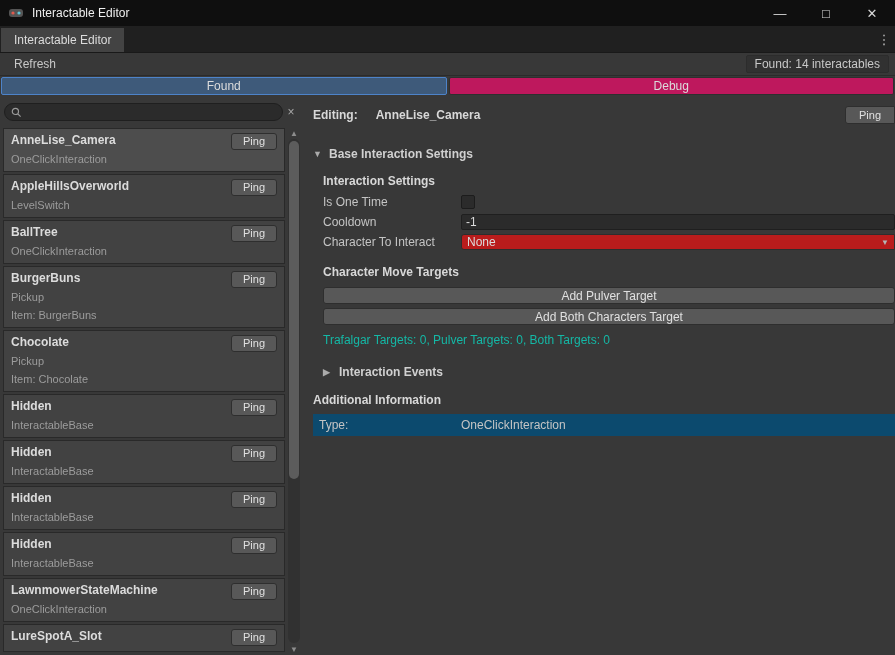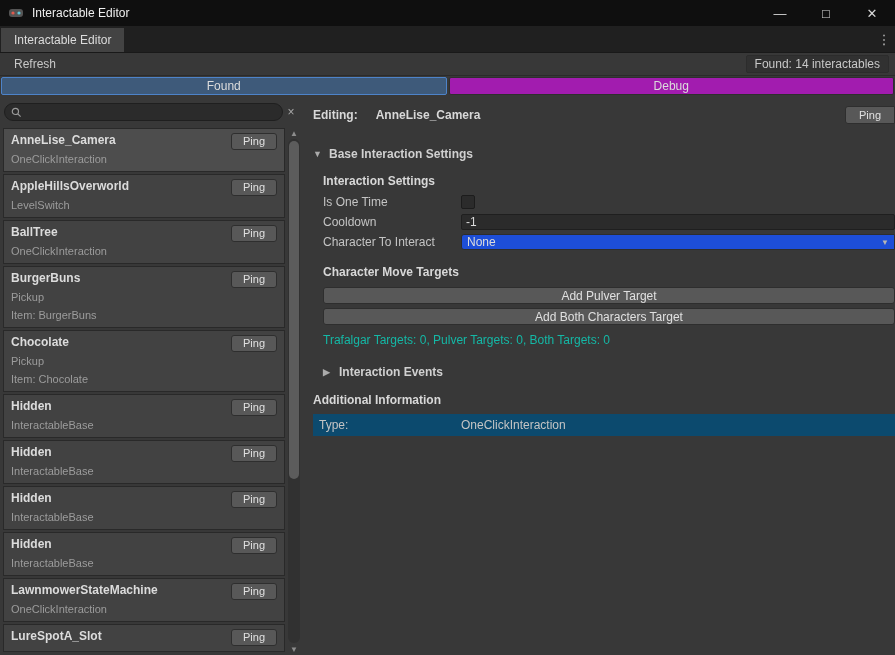--- a/index.html
+++ b/index.html
@@ -22,21 +22,21 @@
   .doc-tab{height:24px;margin-left:1px;padding:0 13px;background:#434343;color:#dcdcdc;display:flex;align-items:center;font-size:12px;cursor:pointer;}
   .kebab{position:absolute;right:3px;top:0;height:100%;width:16px;display:flex;align-items:center;justify-content:center;color:#c0c0c0;font-size:13px;cursor:pointer;}
 
   
   .toolbar{height:23px;background:#383838;border-bottom:1px solid #2b2b2b;display:flex;align-items:center;padding:0 6px;flex:none;}
   .refresh{color:#c8c8c8;padding:2px 8px;background:transparent;border:none;font-size:12px;cursor:pointer;}
   .found{margin-left:auto;color:#c8c8c8;background:#313131;border:1px solid #2c2c2c;border-radius:2px;padding:1px 8px;font-size:12px;}
 
   
   .viewtabs{height:21px;display:flex;gap:2px;padding:1px 1px 2px 1px;background:#383838;flex:none;}
-  .vtab{flex:1;display:flex;align-items:center;justify-content:center;font-size:12px;color:#dcdcdc;background:#a21caf;border:1px solid #2f2f2f;border-radius:2px;cursor:pointer;}
+  .vtab{flex:1;display:flex;align-items:center;justify-content:center;font-size:12px;color:#dcdcdc;background:#be185d;border:1px solid #2f2f2f;border-radius:2px;cursor:pointer;}
   .vtab.active{background:var(--accent-tab-bg);border-color:var(--accent-tab-border);}
 
   
   .content{flex:1;display:flex;overflow:hidden;}
   .left{width:301px;flex:none;display:flex;flex-direction:column;overflow:hidden;}
   .search-row{height:30px;display:flex;align-items:center;padding:5px 2px 5px 4px;flex:none;}
   .search-field{flex:1;height:18px;background:#2b2b2b;border:1px solid #1f1f1f;border-radius:9px;display:flex;align-items:center;padding:0 6px;}
   .search-field svg{flex:none;margin-right:4px;}
   .search-field input{flex:1;background:transparent;border:none;outline:none;color:#dddddd;font-size:11px;min-width:0;}
   .clear-x{width:16px;text-align:center;color:#a8a8a8;font-size:12px;cursor:pointer;background:transparent;border:none;}
@@ -67,21 +67,21 @@
   .foldout .tri{font-size:9px;color:#ababab;width:10px;}
   .fold-base{margin-top:22px;}
   .fold-events{margin-top:18px;}
 
   .section{margin-left:10px;}
   .sec-header{font-weight:bold;color:#d8d8d8;margin-top:13px;font-size:12px;}
   .prop-row{display:flex;align-items:center;height:20px;}
   .prop-label{width:138px;flex:none;color:#c4c4c4;}
   .checkbox{width:14px;height:14px;background:#2b2b2b;border:1px solid #1c1c1c;border-radius:2px;cursor:pointer;}
   .text-field{flex:1;height:16px;background:#2b2b2b;border:1px solid #1f1f1f;border-radius:2px;color:#dcdcdc;font-size:12px;padding:0 4px;outline:none;}
-  .dropdown{flex:1;height:16px;background:#1d4ed8;border:1px solid #2d2d2d;border-radius:3px 0 0 3px;display:flex;align-items:center;padding:0 5px;color:#dcdcdc;cursor:pointer;}
+  .dropdown{flex:1;height:16px;background:#b91c1c;border:1px solid #2d2d2d;border-radius:3px 0 0 3px;display:flex;align-items:center;padding:0 5px;color:#dcdcdc;cursor:pointer;}
   .dropdown .dd-arrow{margin-left:auto;font-size:8px;color:#b5b5b5;}
 
   .btn-row{display:flex;gap:4px;margin-top:8px;}
   .u-btn{flex:1;height:17px;background:#585858;border:1px solid #2e2e2e;border-radius:3px;color:#e0e0e0;font-size:12px;cursor:pointer;line-height:14px;}
   .both-row{margin-top:4px;display:flex;}
   .summary{margin-top:8px;color:#14b8a6;font-size:12px;}
 
   .add-header{font-weight:bold;color:#d8d8d8;margin-top:14px;font-size:12px;}
   .type-row{margin-top:7px;height:22px;background:#0c4a6e;display:flex;align-items:center;padding-left:6px;}
   .type-label{width:142px;flex:none;color:#c4c4c4;}

